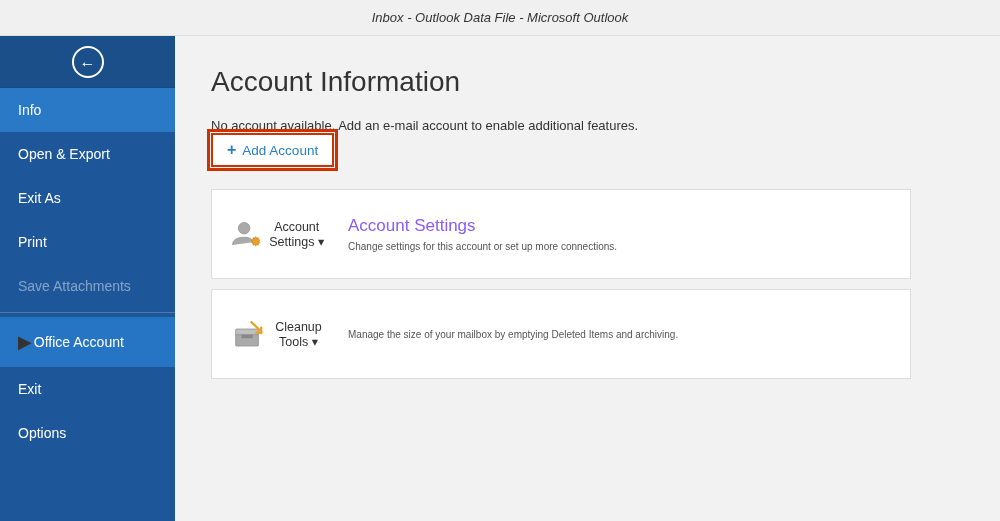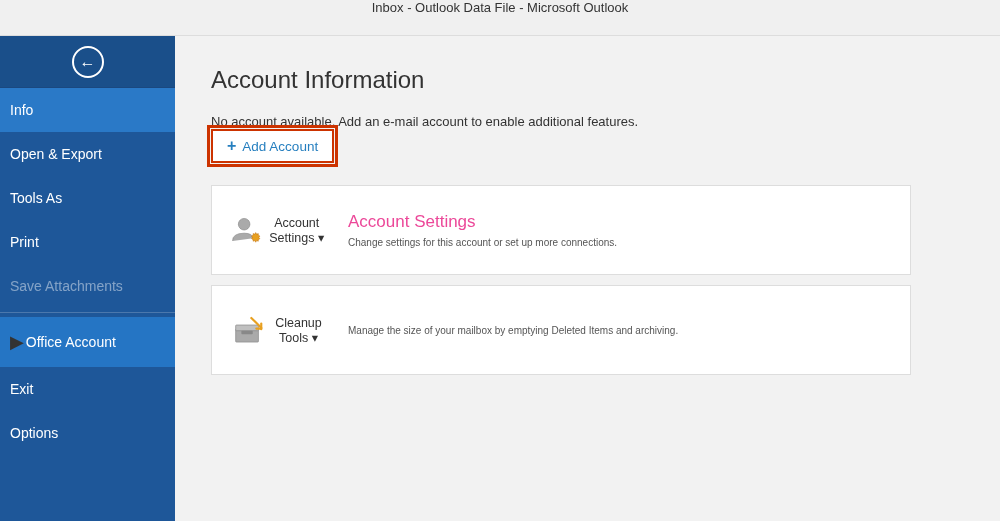--- a/index.html
+++ b/index.html
@@ -4,24 +4,26 @@
   <style>
     * { box-sizing: border-box; margin: 0; padding: 0; }
     body { font-family: 'Segoe UI', Arial, sans-serif; width: 1000px; height: 521px; overflow: hidden; background: #fff; display: flex; flex-direction: column; }
 
     
     .title-bar {
       height: 36px;
       background: #f0f0f0;
       border-bottom: 1px solid #ddd;
       display: flex;
+      align-items: center;
       justify-content: center;
       font-size: 13px;
       color: #333;
       flex-shrink: 0;
+      font-style: italic;
     }
 
     
     .main-layout {
       display: flex;
       flex: 1;
       overflow: hidden;
     }
 
     
@@ -49,21 +51,21 @@
       border-radius: 50%;
       border: 2px solid #fff;
       display: flex;
       align-items: center;
       justify-content: center;
       color: #fff;
       font-size: 16px;
     }
 
     .sidebar-item {
-      padding: 14px 10px;
+      padding: 14px 18px;
       color: #fff;
       font-size: 14px;
       cursor: pointer;
       display: flex;
       align-items: center;
     }
 
     .sidebar-item.active {
       background: #2a79c7;
     }
@@ -85,21 +87,21 @@
 
     
     .content-area {
       flex: 1;
       background: #f2f2f2;
       padding: 30px 36px;
       overflow-y: auto;
     }
 
     .page-title {
-      font-size: 24px;
+      font-size: 28px;
       font-weight: 300;
       color: #333;
       margin-bottom: 20px;
     }
 
     .no-account-text {
       font-size: 13px;
       color: #333;
     }
 
@@ -151,21 +153,21 @@
       color: #333;
       text-align: center;
       display: flex;
       align-items: center;
       gap: 3px;
     }
 
     .card-text h3 {
       font-size: 17px;
       font-weight: 400;
-      color: #ec4899;
+      color: #8b5cf6;
       margin-bottom: 5px;
     }
 
     .card-text p {
       font-size: 10px;
       color: #555;
     }
 
     
     .account-settings-svg, .cleanup-tools-svg {
@@ -195,21 +197,21 @@
 
     <div class="sidebar-item active">
       <span>Info</span>
     </div>
 
     <div class="sidebar-item">
       <span>Open &amp; Export</span>
     </div>
 
     <div class="sidebar-item">
-      <span>Tools As</span>
+      <span>Exit As</span>
     </div>
 
     <div class="sidebar-item">
       <span>Print</span>
     </div>
 
     <div class="sidebar-item disabled">
       <span>Save Attachments</span>
     </div>
 

